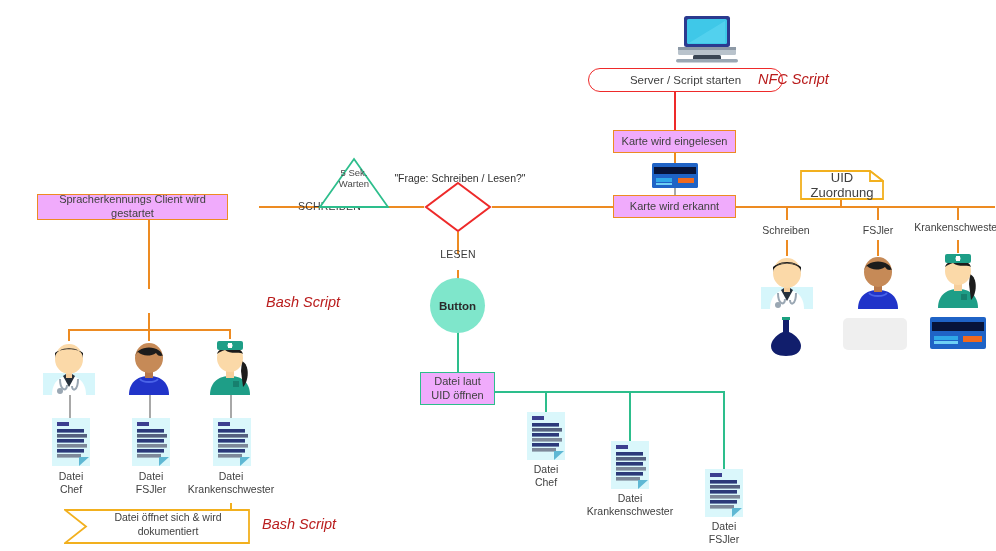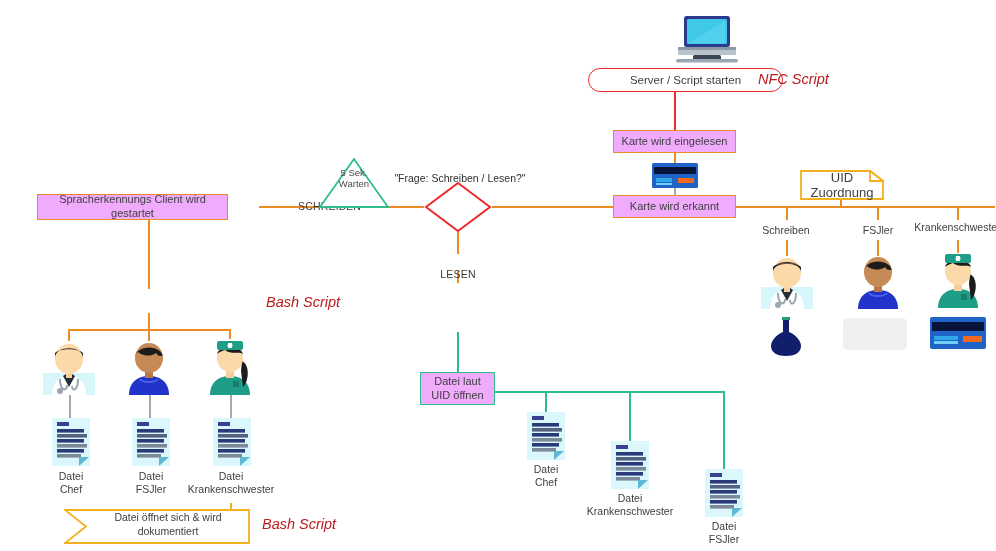--- a/index.html
+++ b/index.html
@@ -282,21 +282,21 @@
     </svg>
   </div>
 
   <div class="diamond" style="left:424px;top:181px;">
     <svg width="68" height="52" viewBox="0 0 68 52">
       <polygon points="34,2 66,26 34,50 2,26" fill="#ffffff" stroke="#EE2A2A" stroke-width="2"></polygon>
     </svg>
   </div>
   <div class="cap quote" style="left:380px;top:172px;width:160px;">"Frage: Schreiben / Lesen?"</div>
   <div class="cap edge" style="left:298px;top:200px;width:80px;text-align:left;">SCHREIBEN</div>
-  <div class="cap edge" style="left:427px;top:268px;width:62px;">LESEN</div>
+  <div class="cap edge" style="left:427px;top:248px;width:62px;">LESEN</div>
 
   <div class="tri-wrap" style="left:318px;top:157px;">
     <svg width="72" height="52" viewBox="0 0 72 52">
       <polygon points="36,2 70,50 2,50" fill="#ffffff" stroke="#2DBE8C" stroke-width="1.8"></polygon>
     </svg>
     <div class="tri-label" style="white-space:pre-line;">5 Sek.
 Warten</div>
   </div>
 
   <div class="box" style="left:37px;top:194px;width:191px;height:26px;">
@@ -391,20 +391,23 @@
 
   <div class="chev" style="left:64px;top:509px;width:186px;height:32px;">
     <svg width="186" height="35" viewBox="0 0 186 35">
       <path d="M1 1 H185 V34 H1 L22 17.5 Z" fill="#ffffff" stroke="#F2B01E" stroke-width="1.8"></path>
     </svg>
     <div class="chev-txt" style="white-space:pre-line;">Datei öffnet sich &amp; wird
 dokumentiert</div>
   </div>
   <div class="annot" style="left:262px;top:516px;">Bash Script</div>
 
+  <div class="circle" style="left:430px;top:278px;width:55px;height:55px;">
+    <span>Button</span>
+  </div>
 
   <div class="box green" style="left:420px;top:372px;width:75px;height:33px;">
     <span style="white-space:pre-line;">Datei laut
 UID öffnen</span>
   </div>
 
   <div class="icon" style="left:527px;top:412px;">
     <svg width="38" height="48" viewBox="0 0 38 48">
       <rect x="0" y="0" width="38" height="48" fill="#DAF7FB"></rect>
       <rect x="5" y="4" width="12" height="4" fill="#3B3F8F"></rect>

